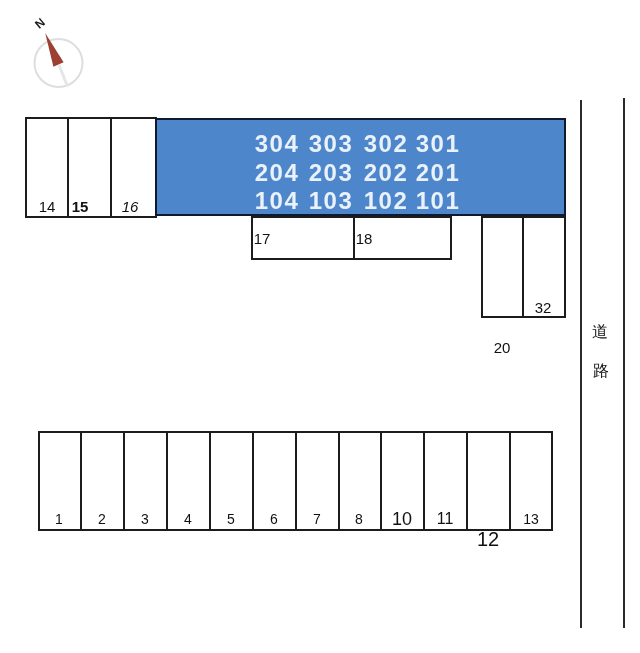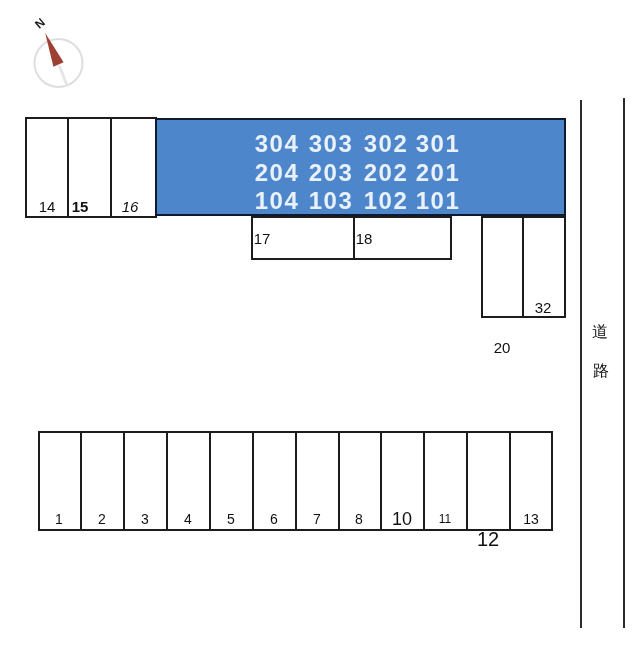--- a/index.html
+++ b/index.html
@@ -106,19 +106,19 @@
   <div class="lbl" style="left:231px;top:519px;font-size:14px;">5</div>
 
   <div class="lbl" style="left:274px;top:519px;font-size:14px;">6</div>
 
   <div class="lbl" style="left:317px;top:519px;font-size:14px;">7</div>
 
   <div class="lbl" style="left:359px;top:519px;font-size:14px;">8</div>
 
   <div class="lbl" style="left:402px;top:519px;font-size:18px;">10</div>
 
-  <div class="lbl" style="left:445px;top:519px;font-size:12px;">11</div>
+  <div class="lbl" style="left:445px;top:519px;font-size:16px;">11</div>
 
   <div class="lbl" style="left:488px;top:539px;font-size:20px;">12</div>
 
   <div class="lbl" style="left:531px;top:519px;font-size:14px;">13</div>
 
 </div>
 
 </body></html>

